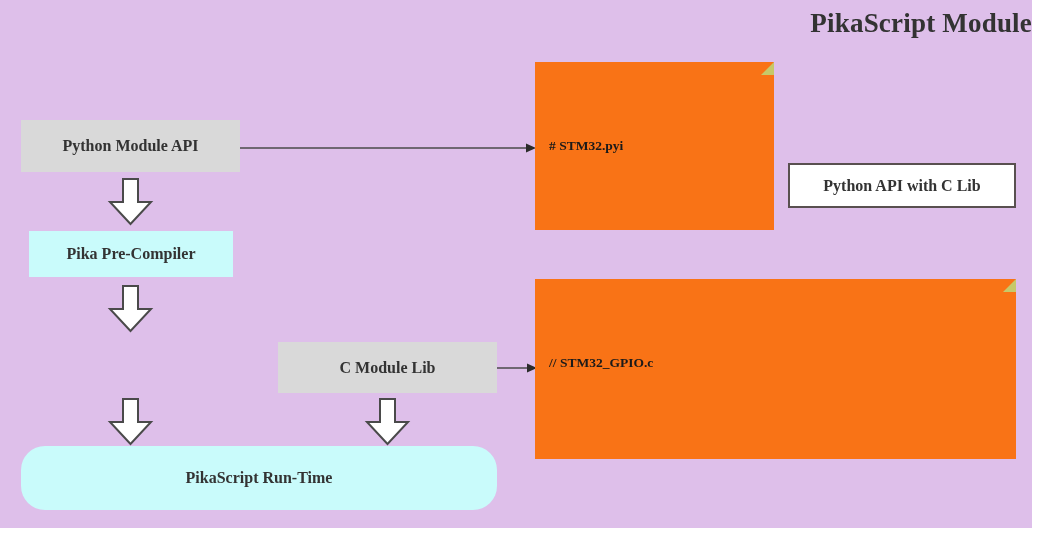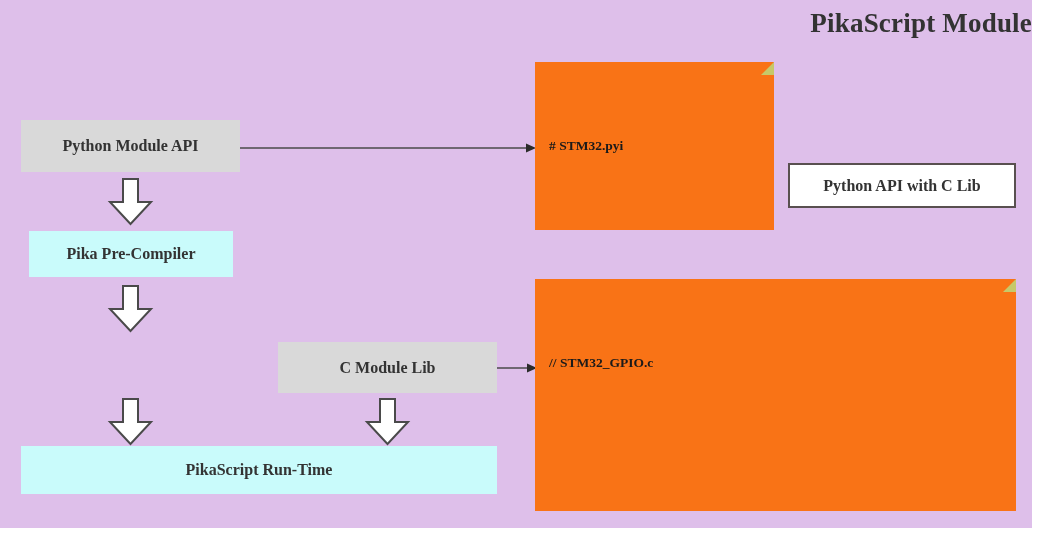--- a/index.html
+++ b/index.html
@@ -122,21 +122,21 @@
   </svg>
 
   <div class="box gray" style="left:278px; top:342px; width:219px; height:51px;justify-content:center;">
     <span>C Module Lib</span>
   </div>
 
   <svg class="blockarrow" style="left:365px; top:398px;" width="45" height="48" viewBox="0 0 45 48">
     <polygon points="15,1 30,1 30,24 43,24 22.5,46 2,24 15,24" fill="#ffffff" stroke="#4a4a4a" stroke-width="2" stroke-linejoin="miter"></polygon>
   </svg>
 
-  <div class="box cyan" style="left:21px; top:446px; width:476px; height:48px;">
+  <div class="box cyan" style="left:21px; top:446px; width:476px; height:64px;border-radius:24px;">
     <span>PikaScript Run-Time</span>
   </div>
 
   <svg class="connector" style="left:240px; top:138px;" width="300" height="20" viewBox="0 0 300 20">
     <line x1="0" y1="10" x2="289" y2="10" stroke="#4a4a4a" stroke-width="1.6"></line>
     <polygon points="296,10 286,5.5 286,14.5" fill="#2b2b2b"></polygon>
   </svg>
 
   <svg class="connector" style="left:497px; top:358px;" width="45" height="20" viewBox="0 0 45 20">
     <line x1="0" y1="10" x2="33" y2="10" stroke="#4a4a4a" stroke-width="1.6"></line>
@@ -151,21 +151,21 @@
     <span class="note-fold"></span>
     <span class="note-line"># STM32.pyi</span>
     <span class="note-line"></span>
     
     
     
     
     
   </div>
 
-  <div class="note" style="left:535px; top:279px; width:481px; height:232px;">
+  <div class="note" style="left:535px; top:279px; width:481px; height:180px;">
     <span class="note-fold"></span>
     <span class="note-line">// STM32_GPIO.c</span>
     <span class="note-line"></span>
     
     
     
     
     
     
     

